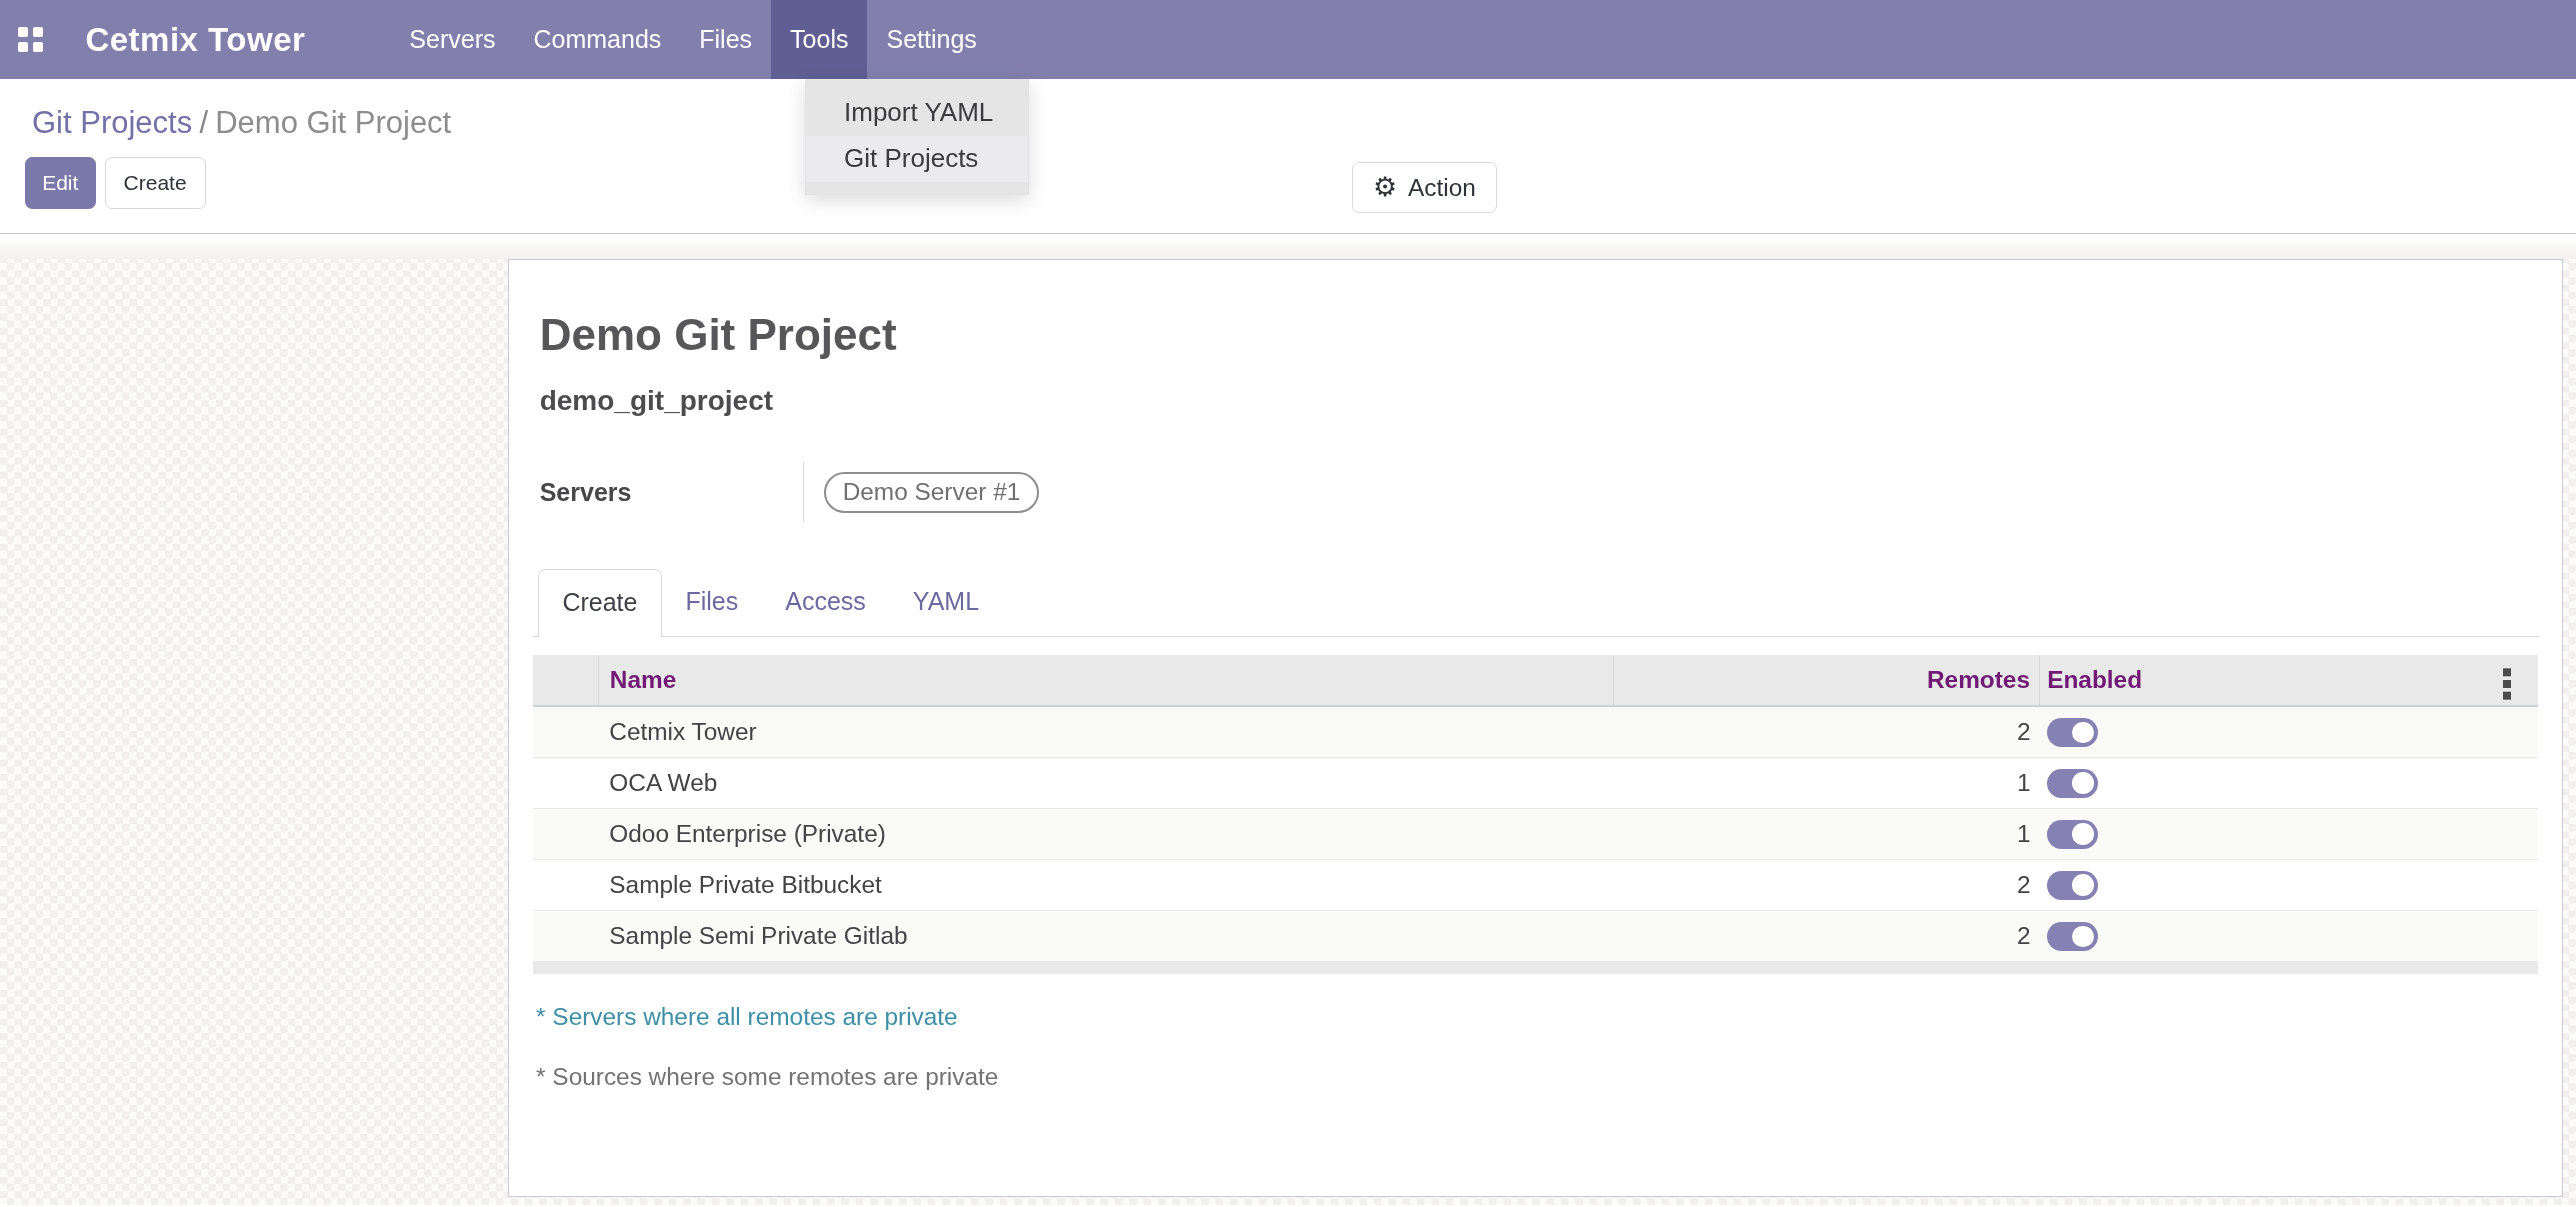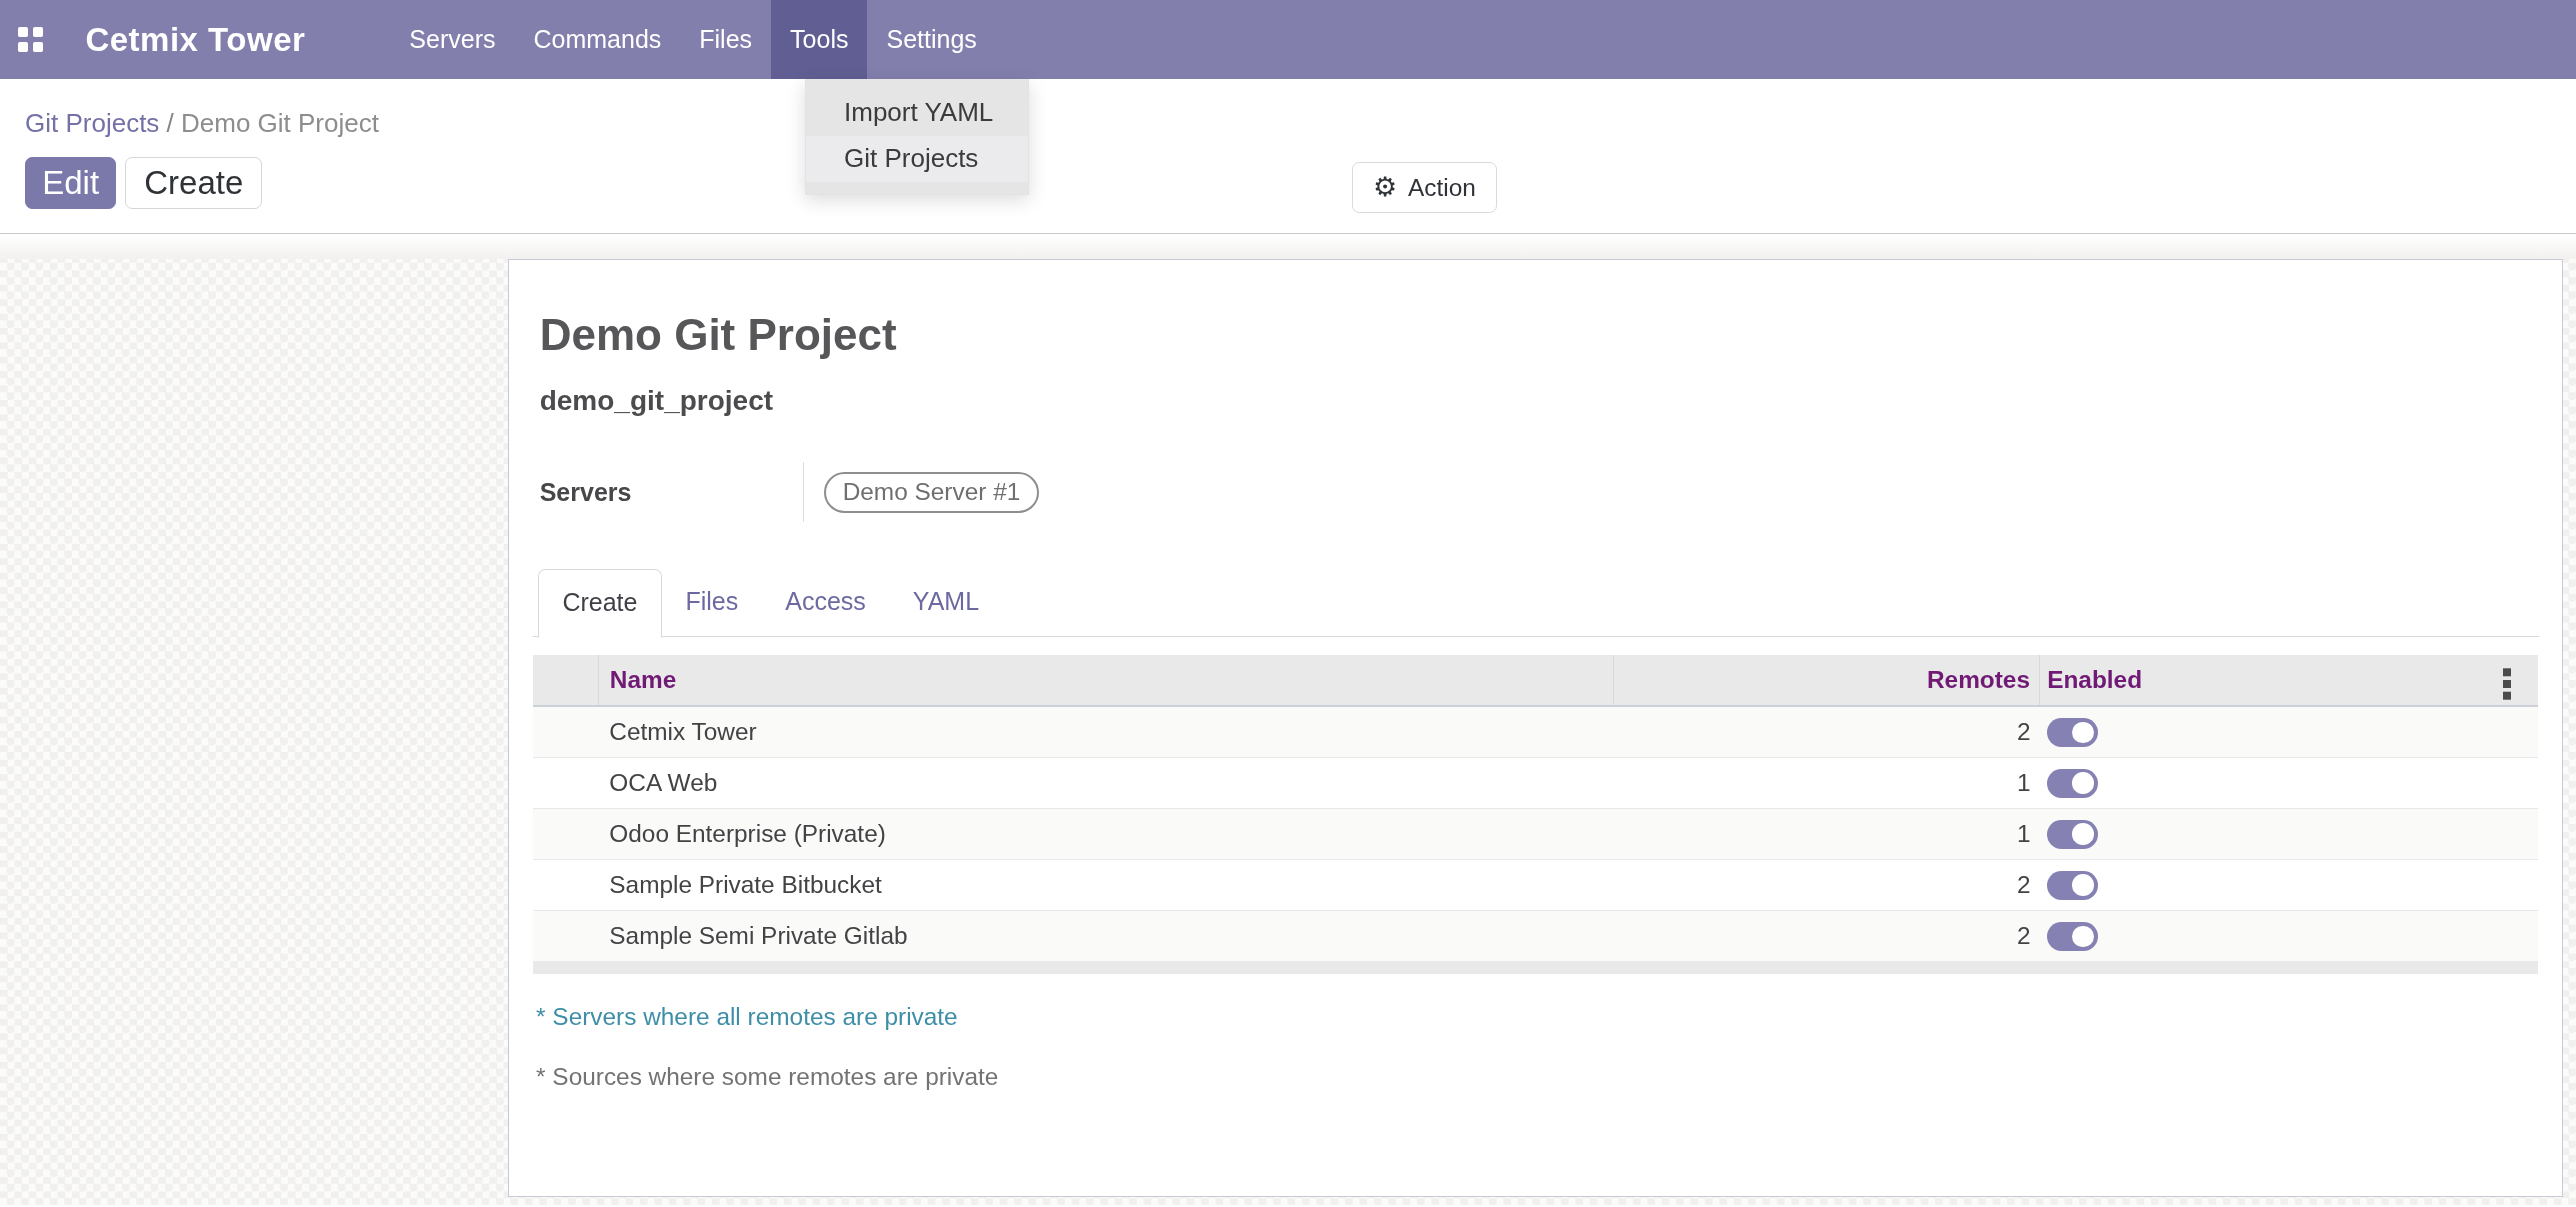--- a/index.html
+++ b/index.html
@@ -14,26 +14,26 @@
   .nav-item { color:#fff; font-size:25px; padding:0 19px; display:flex; align-items:center; cursor:pointer; white-space:nowrap; }
   .nav-item.active { background:#615e93; }
 
   
   .dropdown { position:absolute; left:805px; top:79px; width:224px; background:#e5e5e5; border:0.9px solid #e3e3e5; border-top:none; box-shadow:0 5.4px 18px rgba(0,0,0,.14); padding:10.8px 0 12.6px; z-index:60; }
   .dropdown-item { height:46px; display:flex; align-items:center; padding-left:38px; font-size:26px; color:#3b3b3d; cursor:pointer; white-space:nowrap; }
   .dropdown-item.hover { background:#ebebed; }
 
   
   .control-panel { height:155px; background:#fff; border-bottom:1.8px solid #c8c8c8; position:relative; padding:0 25px; z-index:10; }
-  .breadcrumb { padding-top:23.5px; font-size:26px; line-height:40px; white-space:nowrap; }
+  .breadcrumb { padding-top:23.5px; font-size:31px; line-height:40px; white-space:nowrap;margin-left:7px; }
   .breadcrumb .link { color:#7471a7; cursor:pointer; }
   .breadcrumb .sep { color:#85858a; padding:0 7.2px; }
   .breadcrumb .current { color:#8d8d90; }
   .btn-row { margin-top:14.4px; display:flex; gap:9px; }
-  .btn { font-size:33px; height:52px; display:inline-flex; align-items:center; justify-content:center; border-radius:7.2px; cursor:pointer; white-space:nowrap; }
+  .btn { font-size:21px; height:52px; display:inline-flex; align-items:center; justify-content:center; border-radius:7.2px; cursor:pointer; white-space:nowrap; }
   .btn-primary { background:#7b78aa; border:0.9px solid #7b78aa; color:#fff; padding:0 16.2px; }
   .btn-default { background:#fff; border:0.9px solid #d6d6d6; color:#2f3338; padding:0 18px; }
   .action-btn { position:absolute; left:1352px; top:83px; height:51px; background:#fff; border:0.9px solid #dadada; border-radius:7.2px; display:flex; align-items:center; gap:10.8px; padding:0 20px; font-size:24.4px; color:#2f3338; cursor:pointer; }
   .gear-glyph { font-size:27px; line-height:27px; color:#2f3338; }
 
   
   .content { position:relative; height:971px; background:repeating-conic-gradient(#f1f0ee 0% 25%, #fbfbfa 0% 50%) 0 0 / 14.4px 14.4px; z-index:5; }
   .content::before { content:""; position:absolute; top:0; left:0; right:0; height:25px; background:linear-gradient(#ffffff,#f2f1ef); }
 
   

